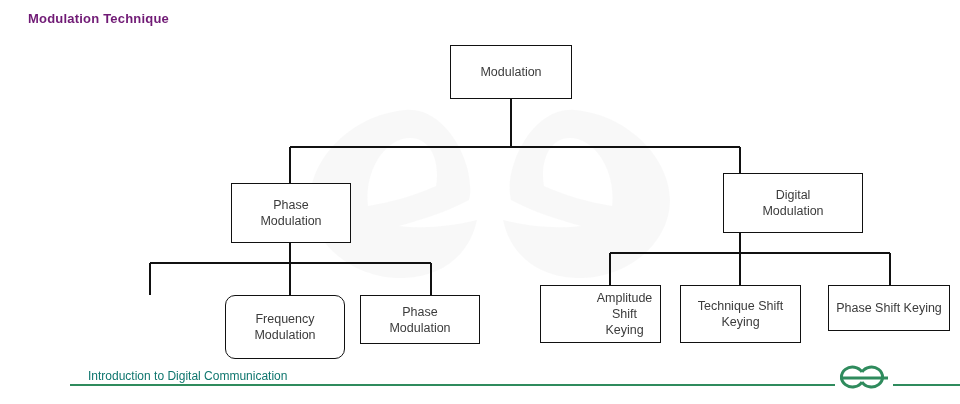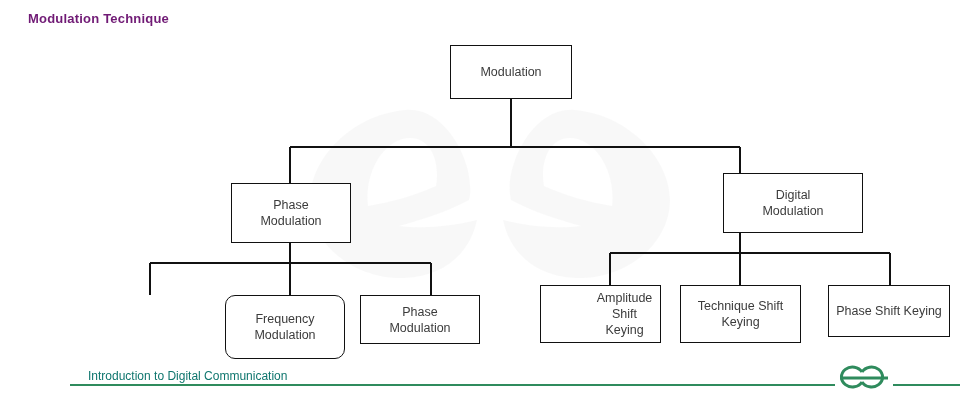--- a/index.html
+++ b/index.html
@@ -168,21 +168,21 @@
     </div>
   </div>
 
   <div class="node" style="left:680px; top:285px; width:121px; height:58px;">
     <div>
       <span>Technique Shift</span>
       <span>Keying</span>
     </div>
   </div>
 
-  <div class="node" style="left:828px; top:285px; width:122px; height:52px;">
+  <div class="node" style="left:828px; top:285px; width:122px; height:46px;">
     <span>Phase Shift Keying</span>
   </div>
 
   <div class="footer-rule left"></div>
   <div class="footer-rule right"></div>
   <div class="footer-text">Introduction to Digital Communication</div>
 
   <svg class="logo" viewBox="0 0 112 60" aria-hidden="true">
     <g fill="none" stroke="#2f8b5d" stroke-width="6">
       <path d="M52 22 A22 20 0 1 0 52 42"></path>

